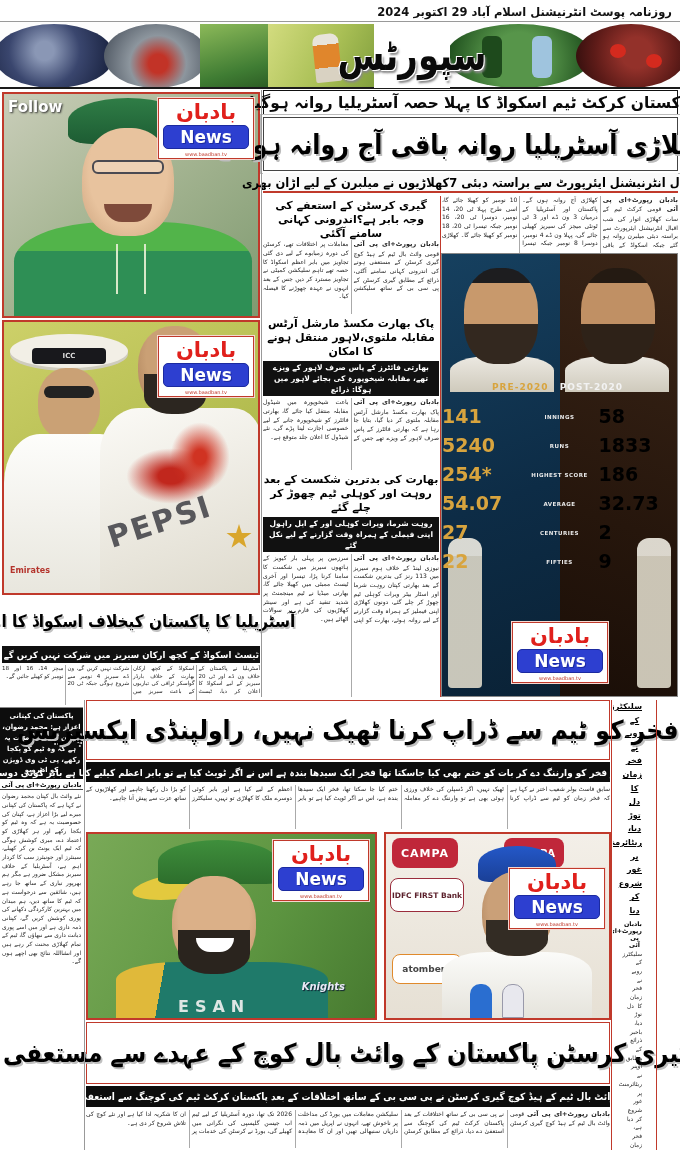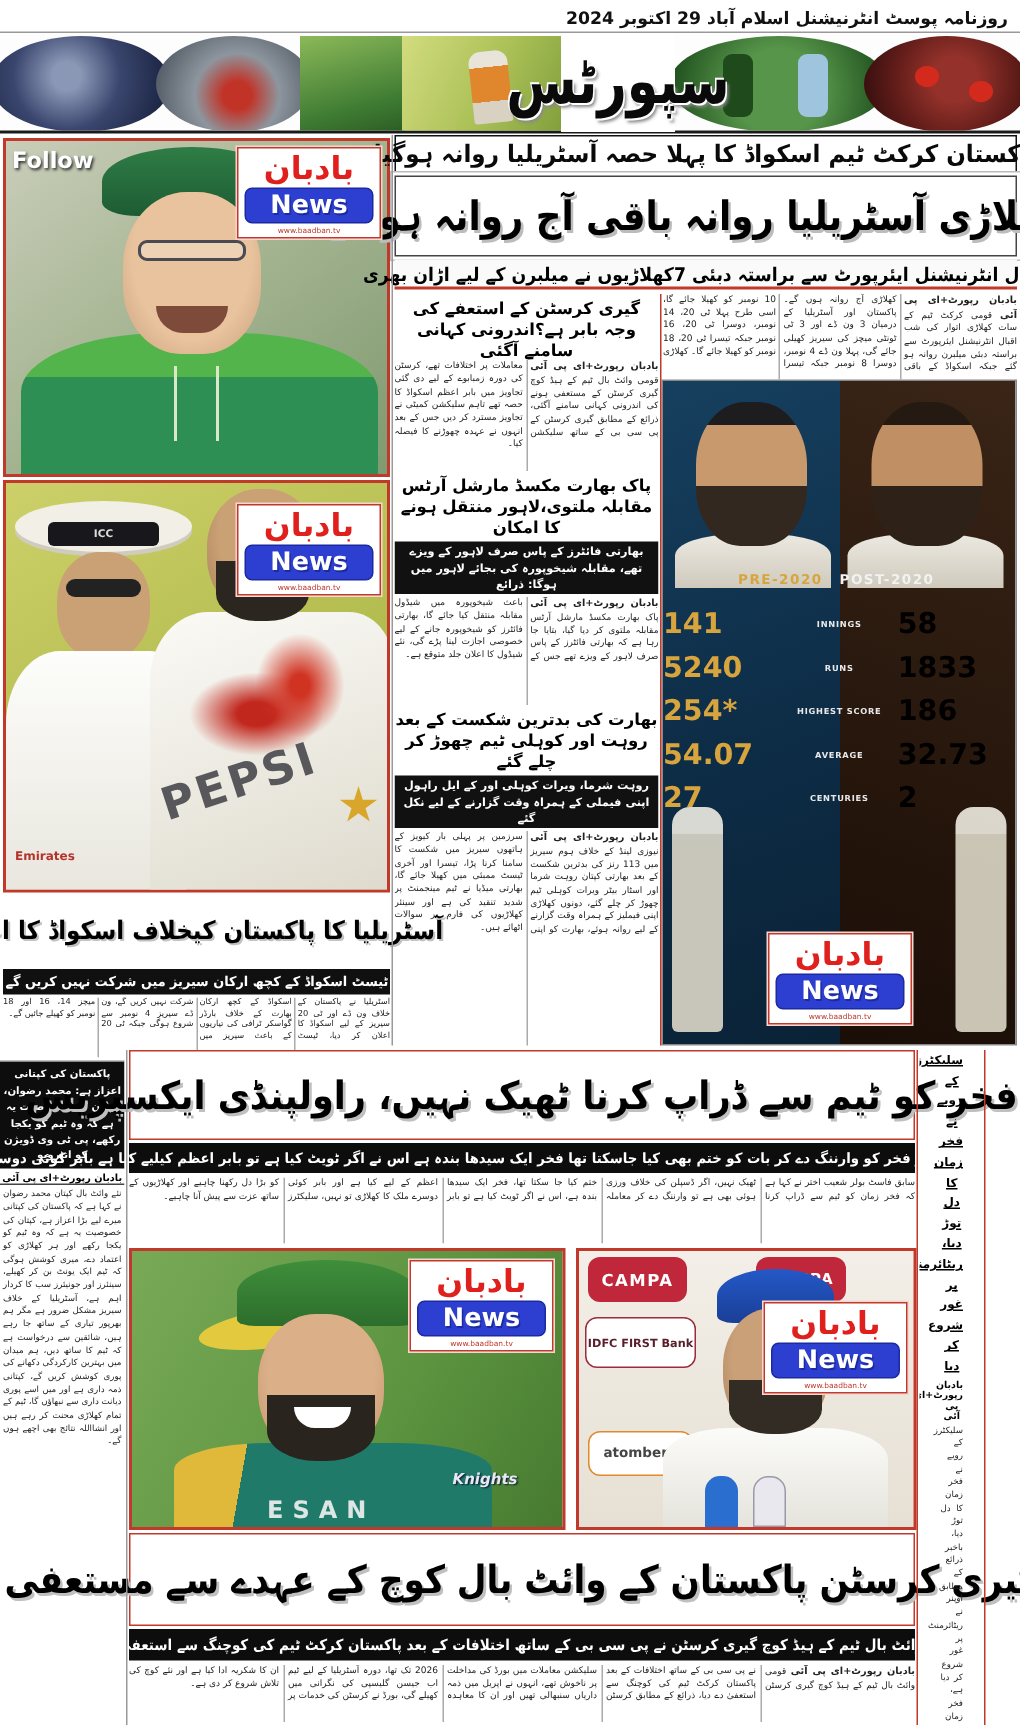--- a/index.html
+++ b/index.html
@@ -278,20 +278,25 @@
       <div class="srow">
         <div class="sval sv-l">54.07</div>
         <div class="slab">AVERAGE</div>
         <div class="sval sv-r">32.73</div>
       </div>
       <div class="srow">
         <div class="sval sv-l">27</div>
         <div class="slab">CENTURIES</div>
         <div class="sval sv-r">2</div>
       </div>
+      <div class="srow">
+        <div class="sval sv-l">22</div>
+        <div class="slab">FIFTIES</div>
+        <div class="sval sv-r">9</div>
+      </div>
     </div>
     <div class="bn-logo info-logo">
       <div class="bn-urdu">بادبان</div>
       <div class="bn-news">News</div>
       <div class="bn-url">www.baadban.tv</div>
     </div>
   </div>
 
   <div class="aus-h">
     <span>آسٹریلیا کا پاکستان کیخلاف اسکواڈ کا اعلان</span>

